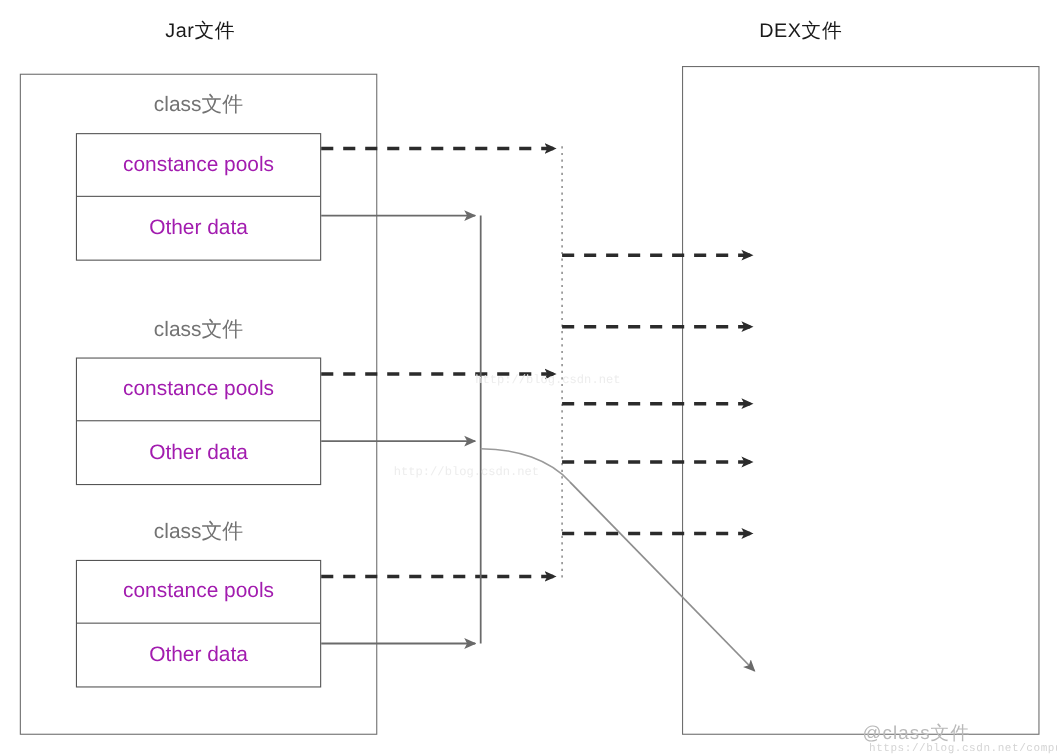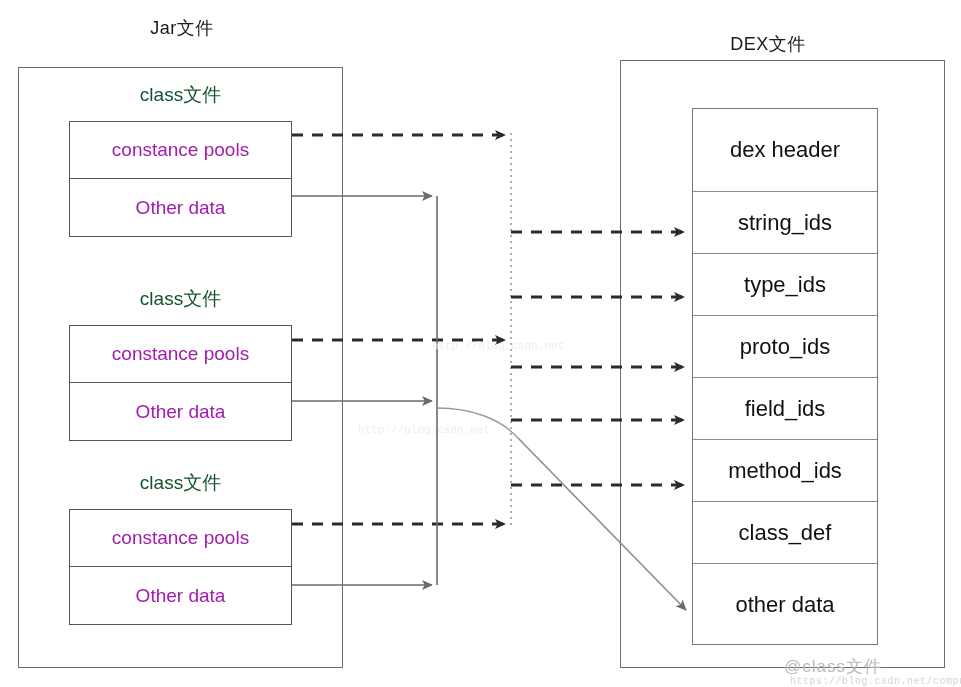--- a/index.html
+++ b/index.html
@@ -12,21 +12,21 @@
   }
 
   .outerbox{
     position:absolute;border:1.6px solid #6e6e6e;background:transparent;
     box-sizing:border-box;
   }
 
   .classgroup{position:absolute;}
   .classlabel{
     position:absolute;left:0;width:100%;text-align:center;
-    font-size:19px;color:#14532d;white-space:nowrap;
+    font-size:19px;color:#737373;white-space:nowrap;
   }
   .classbox{
     position:absolute;left:0;width:100%;border:1.5px solid #555;
     box-sizing:border-box;background:#fff;
   }
   .classbox .cell{
     height:50%;display:flex;align-items:center;justify-content:center;
     font-size:19px;color:#a21caf;box-sizing:border-box;white-space:nowrap;
   }
   .classbox .cell.top{border-bottom:1.5px solid #555;}
@@ -55,21 +55,21 @@
     position:absolute;font-size:11px;color:#ededed;white-space:nowrap;
     font-family:"Liberation Mono","DejaVu Sans Mono",monospace;
   }
 </style>
 </head>
 <body>
 
 <div id="canvas">
 
   <div class="title" style="left:102px;top:16px;width:160px;">Jar文件</div>
-  <div class="title" style="left:688px;top:16px;width:160px;margin-top:16px;">DEX文件</div>
+  <div class="title" style="left:648px;top:16px;width:160px;">DEX文件</div>
 
   <div class="outerbox" style="left:18px;top:67px;width:325px;height:601px;"></div>
 
   <div class="outerbox" style="left:620px;top:60px;width:325px;height:608px;"></div>
 
   <div class="classgroup" style="left:69px;top:82px;width:223px;height:155px;">
     <div class="classlabel" style="top:0px;">class文件</div>
     <div class="classbox" style="top:39px;height:116px;">
       <div class="cell top">constance pools</div>
       <div class="cell">Other data</div>
@@ -85,30 +85,20 @@
   </div>
 
   <div class="classgroup" style="left:69px;top:470px;width:223px;height:155px;">
     <div class="classlabel" style="top:0px;">class文件</div>
     <div class="classbox" style="top:39px;height:116px;">
       <div class="cell top">constance pools</div>
       <div class="cell">Other data</div>
     </div>
   </div>
 
-  <div class="dexinner" style="left:692px;top:108px;width:186px;height:537px;">
-    <div class="dexrow" style="height:83px;">dex header</div>
-    <div class="dexrow" style="height:62px;">string_ids</div>
-    <div class="dexrow" style="height:62px;">type_ids</div>
-    <div class="dexrow" style="height:62px;">proto_ids</div>
-    <div class="dexrow" style="height:62px;">field_ids</div>
-    <div class="dexrow" style="height:62px;">method_ids</div>
-    <div class="dexrow" style="height:62px;">class_def</div>
-    <div class="dexrow" style="height:82px;">other data</div>
-  </div>
 
   <svg class="wires" viewBox="0 0 961 687">
     <defs>
       <marker id="ah" markerWidth="11" markerHeight="11" refX="10" refY="5.5" orient="auto" markerUnits="userSpaceOnUse">
         <path d="M0,0.6 L11,5.5 L0,10.4 L2.6,5.5 Z" fill="#2b2b2b"></path>
       </marker>
       <marker id="ahl" markerWidth="11" markerHeight="11" refX="10" refY="5.5" orient="auto" markerUnits="userSpaceOnUse">
         <path d="M0,0.6 L11,5.5 L0,10.4 L2.6,5.5 Z" fill="#6a6a6a"></path>
       </marker>
     </defs>

